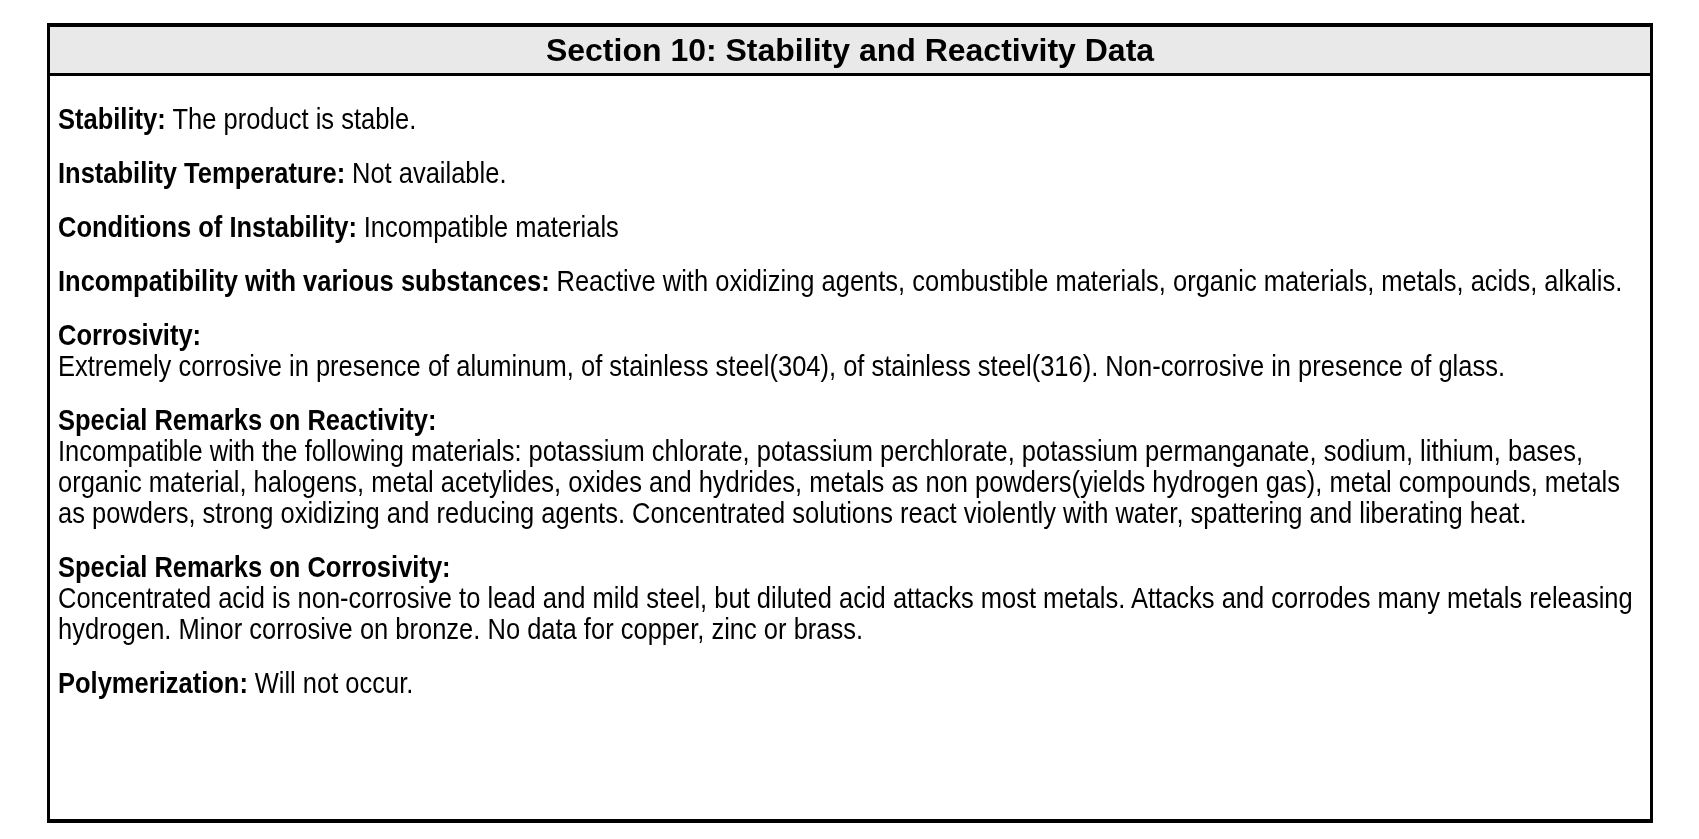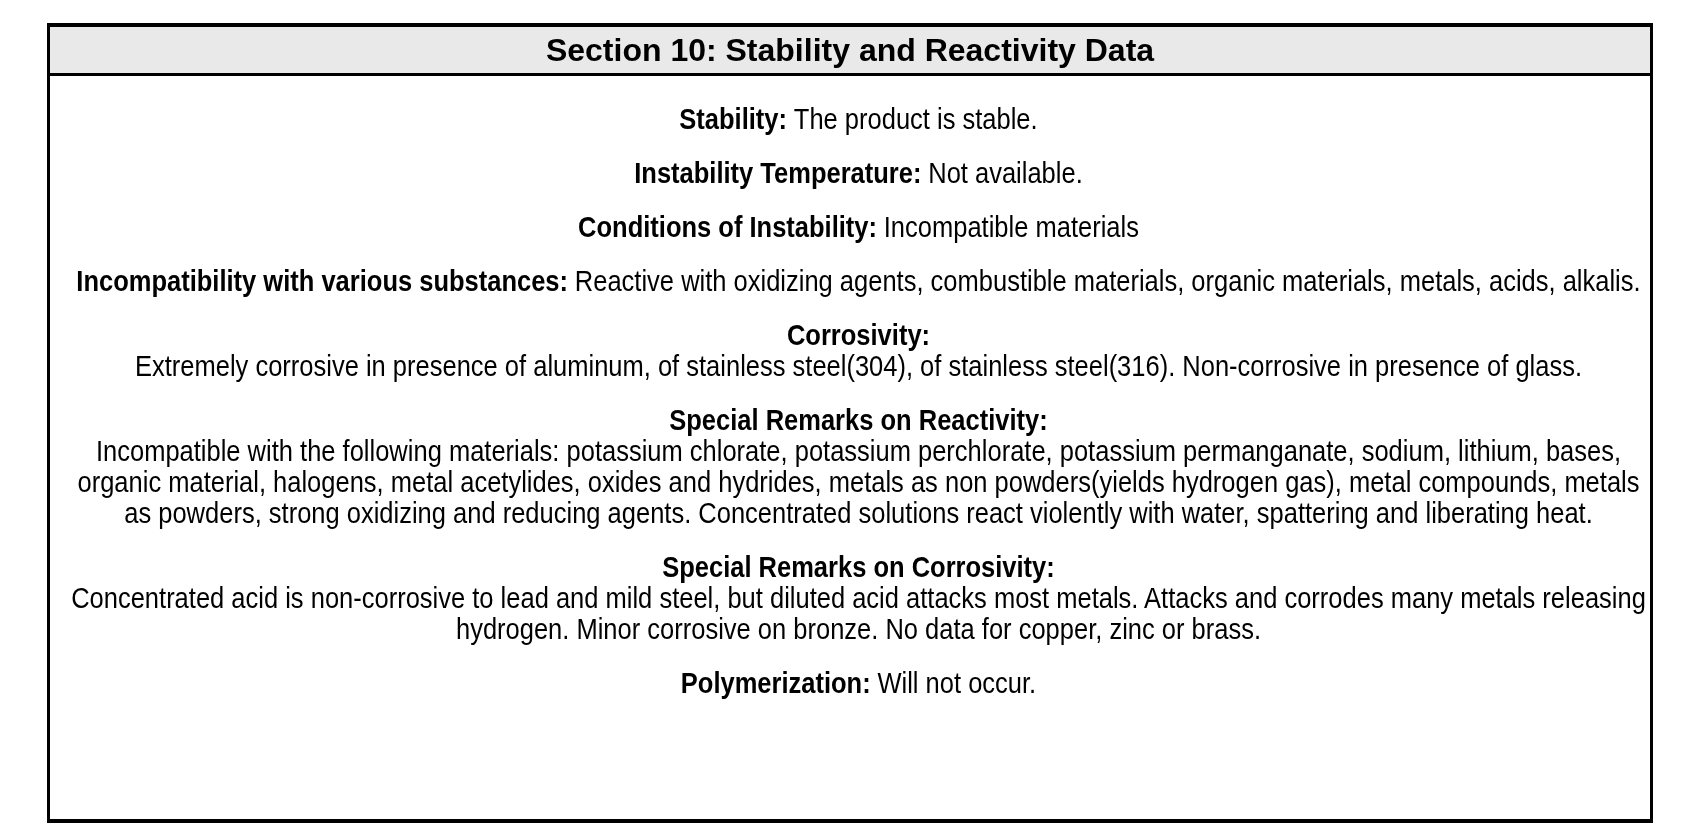--- a/index.html
+++ b/index.html
@@ -35,21 +35,21 @@
     align-items: center;
     justify-content: center;
   }
   .section-title {
     font-size: 32px;
     font-weight: bold;
     letter-spacing: 0px;
     white-space: nowrap;
   }
   .section-body {
-    padding: 27px 0 0 18px;
+    padding: 27px 0 0 8px;
   }
   .fields {
     width: 1860px;
     transform: scaleX(0.85);
     transform-origin: 0 0;
     font-size: 30px;
     line-height: 31px;
   }
   .field-row {
     margin: 0 0 23px 0;
@@ -62,21 +62,21 @@
     display: block;
     margin-right: 0;
   }
   .field-value {
     font-weight: normal;
   }
 </style>
 </head>
 <body style="background: rgb(255, 255, 255); color: rgb(0, 0, 0);">
 
-<div class="doc-box" style="border-color: rgb(0, 0, 0); text-align: center;">
+<div class="doc-box" style="border-color: rgb(0, 0, 0);">
   <div class="section-header" style="background: rgb(233, 233, 233);">
     <span class="section-title">Section 10: Stability and Reactivity Data</span>
   </div>
   <div class="section-body">
     <div class="fields" id="fields-container">
   <p class="field-row"><span class="field-label">Stability:</span><span class="field-value">The product is stable.</span></p>
 
   <p class="field-row"><span class="field-label">Instability Temperature:</span><span class="field-value">Not available.</span></p>
 
   <p class="field-row"><span class="field-label">Conditions of Instability:</span><span class="field-value">Incompatible materials</span></p>

